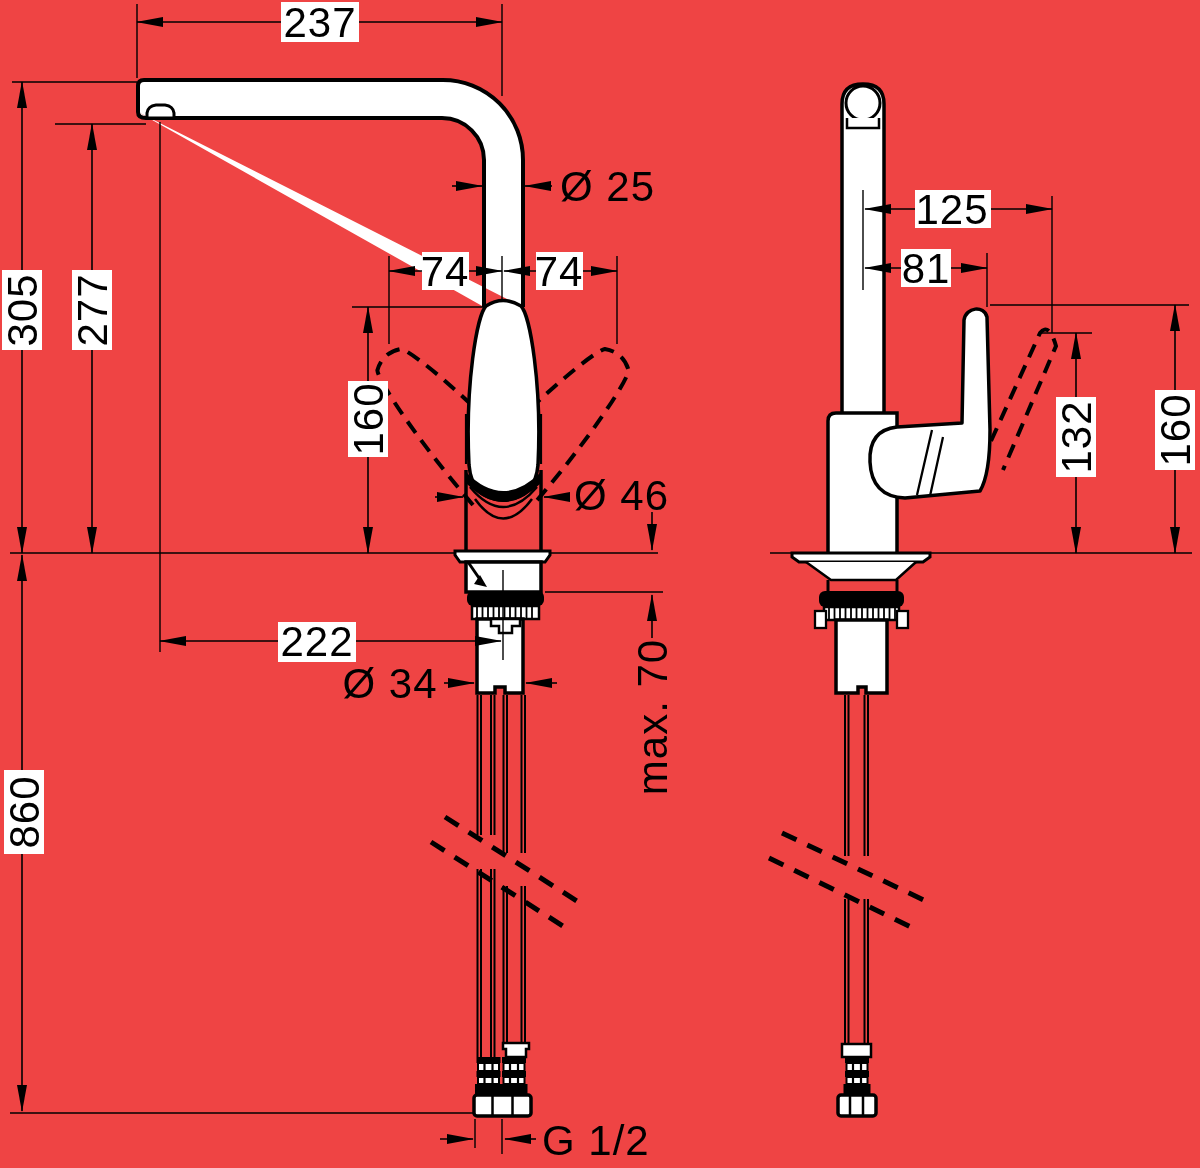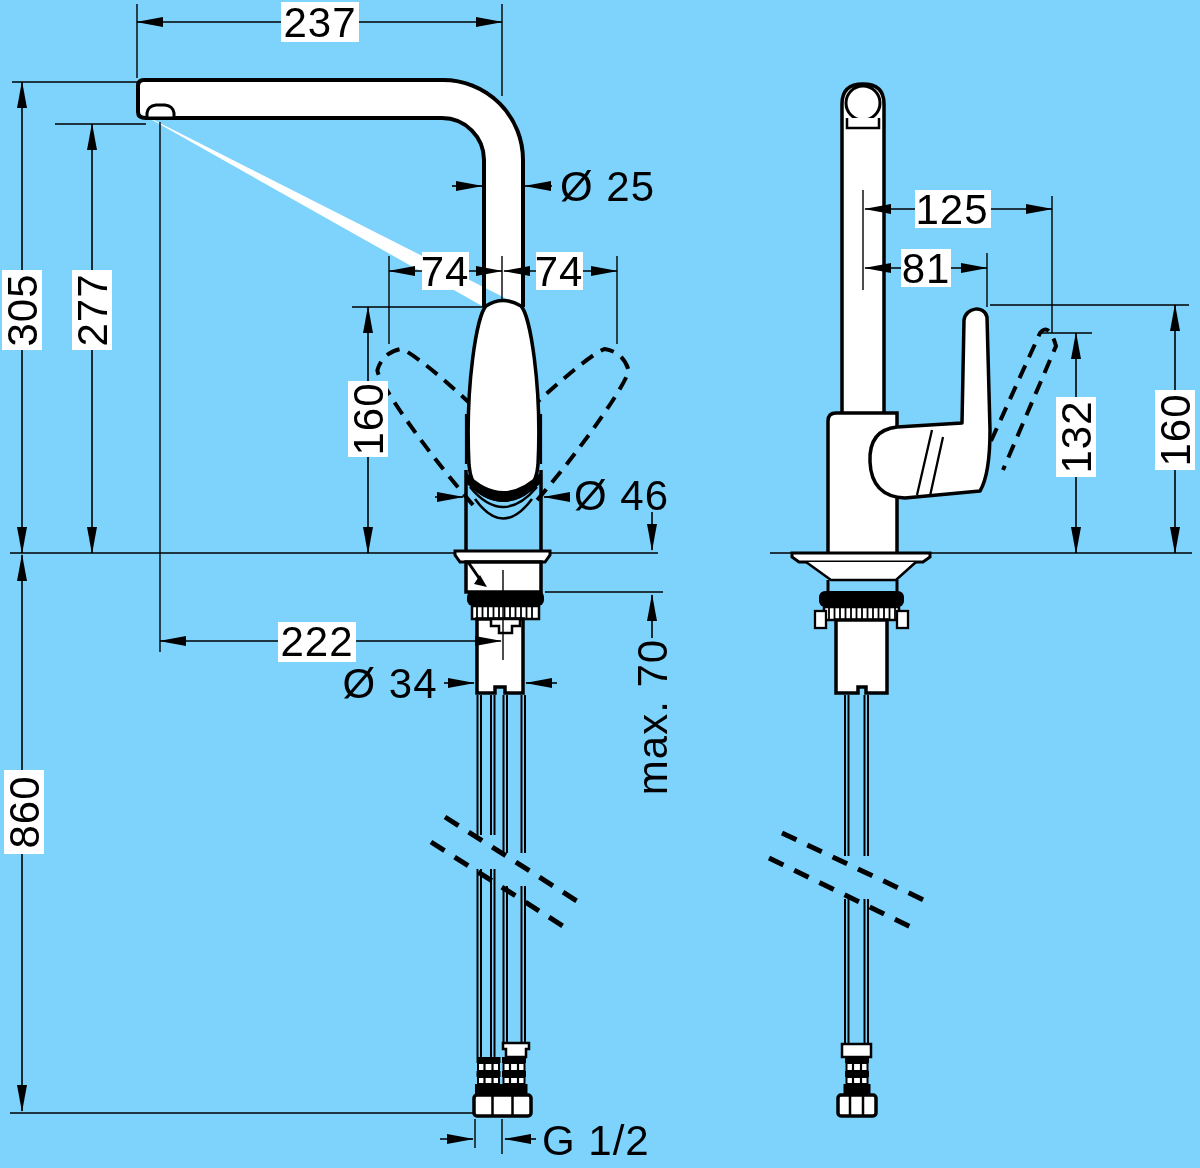--- a/index.html
+++ b/index.html
@@ -1,16 +1,16 @@
 <!DOCTYPE html>
 <html><head>
 <meta charset="utf-8">
 <style>
   html,body{margin:0;padding:0;background:#ffffff;}
-  .stage{width:1200px;height:1168px;position:relative;background:#7dd3fc;font-family:"Liberation Sans",sans-serif;}
+  .stage{width:1200px;height:1168px;position:relative;background:#ef4444;font-family:"Liberation Sans",sans-serif;}
   svg text{font-family:"Liberation Sans",sans-serif;font-weight:400;fill:#000;}
   .dimtxt{font-size:42px;letter-spacing:1px;}
 </style>
 </head>
 <body>
 
 <div class="stage">
 <svg width="1200" height="1168" viewBox="0 0 1200 1168">
   <defs>
     <marker id="arr" markerUnits="userSpaceOnUse" markerWidth="28" markerHeight="12" viewBox="0 0 28 12" refX="26" refY="6" orient="auto-start-reverse">

